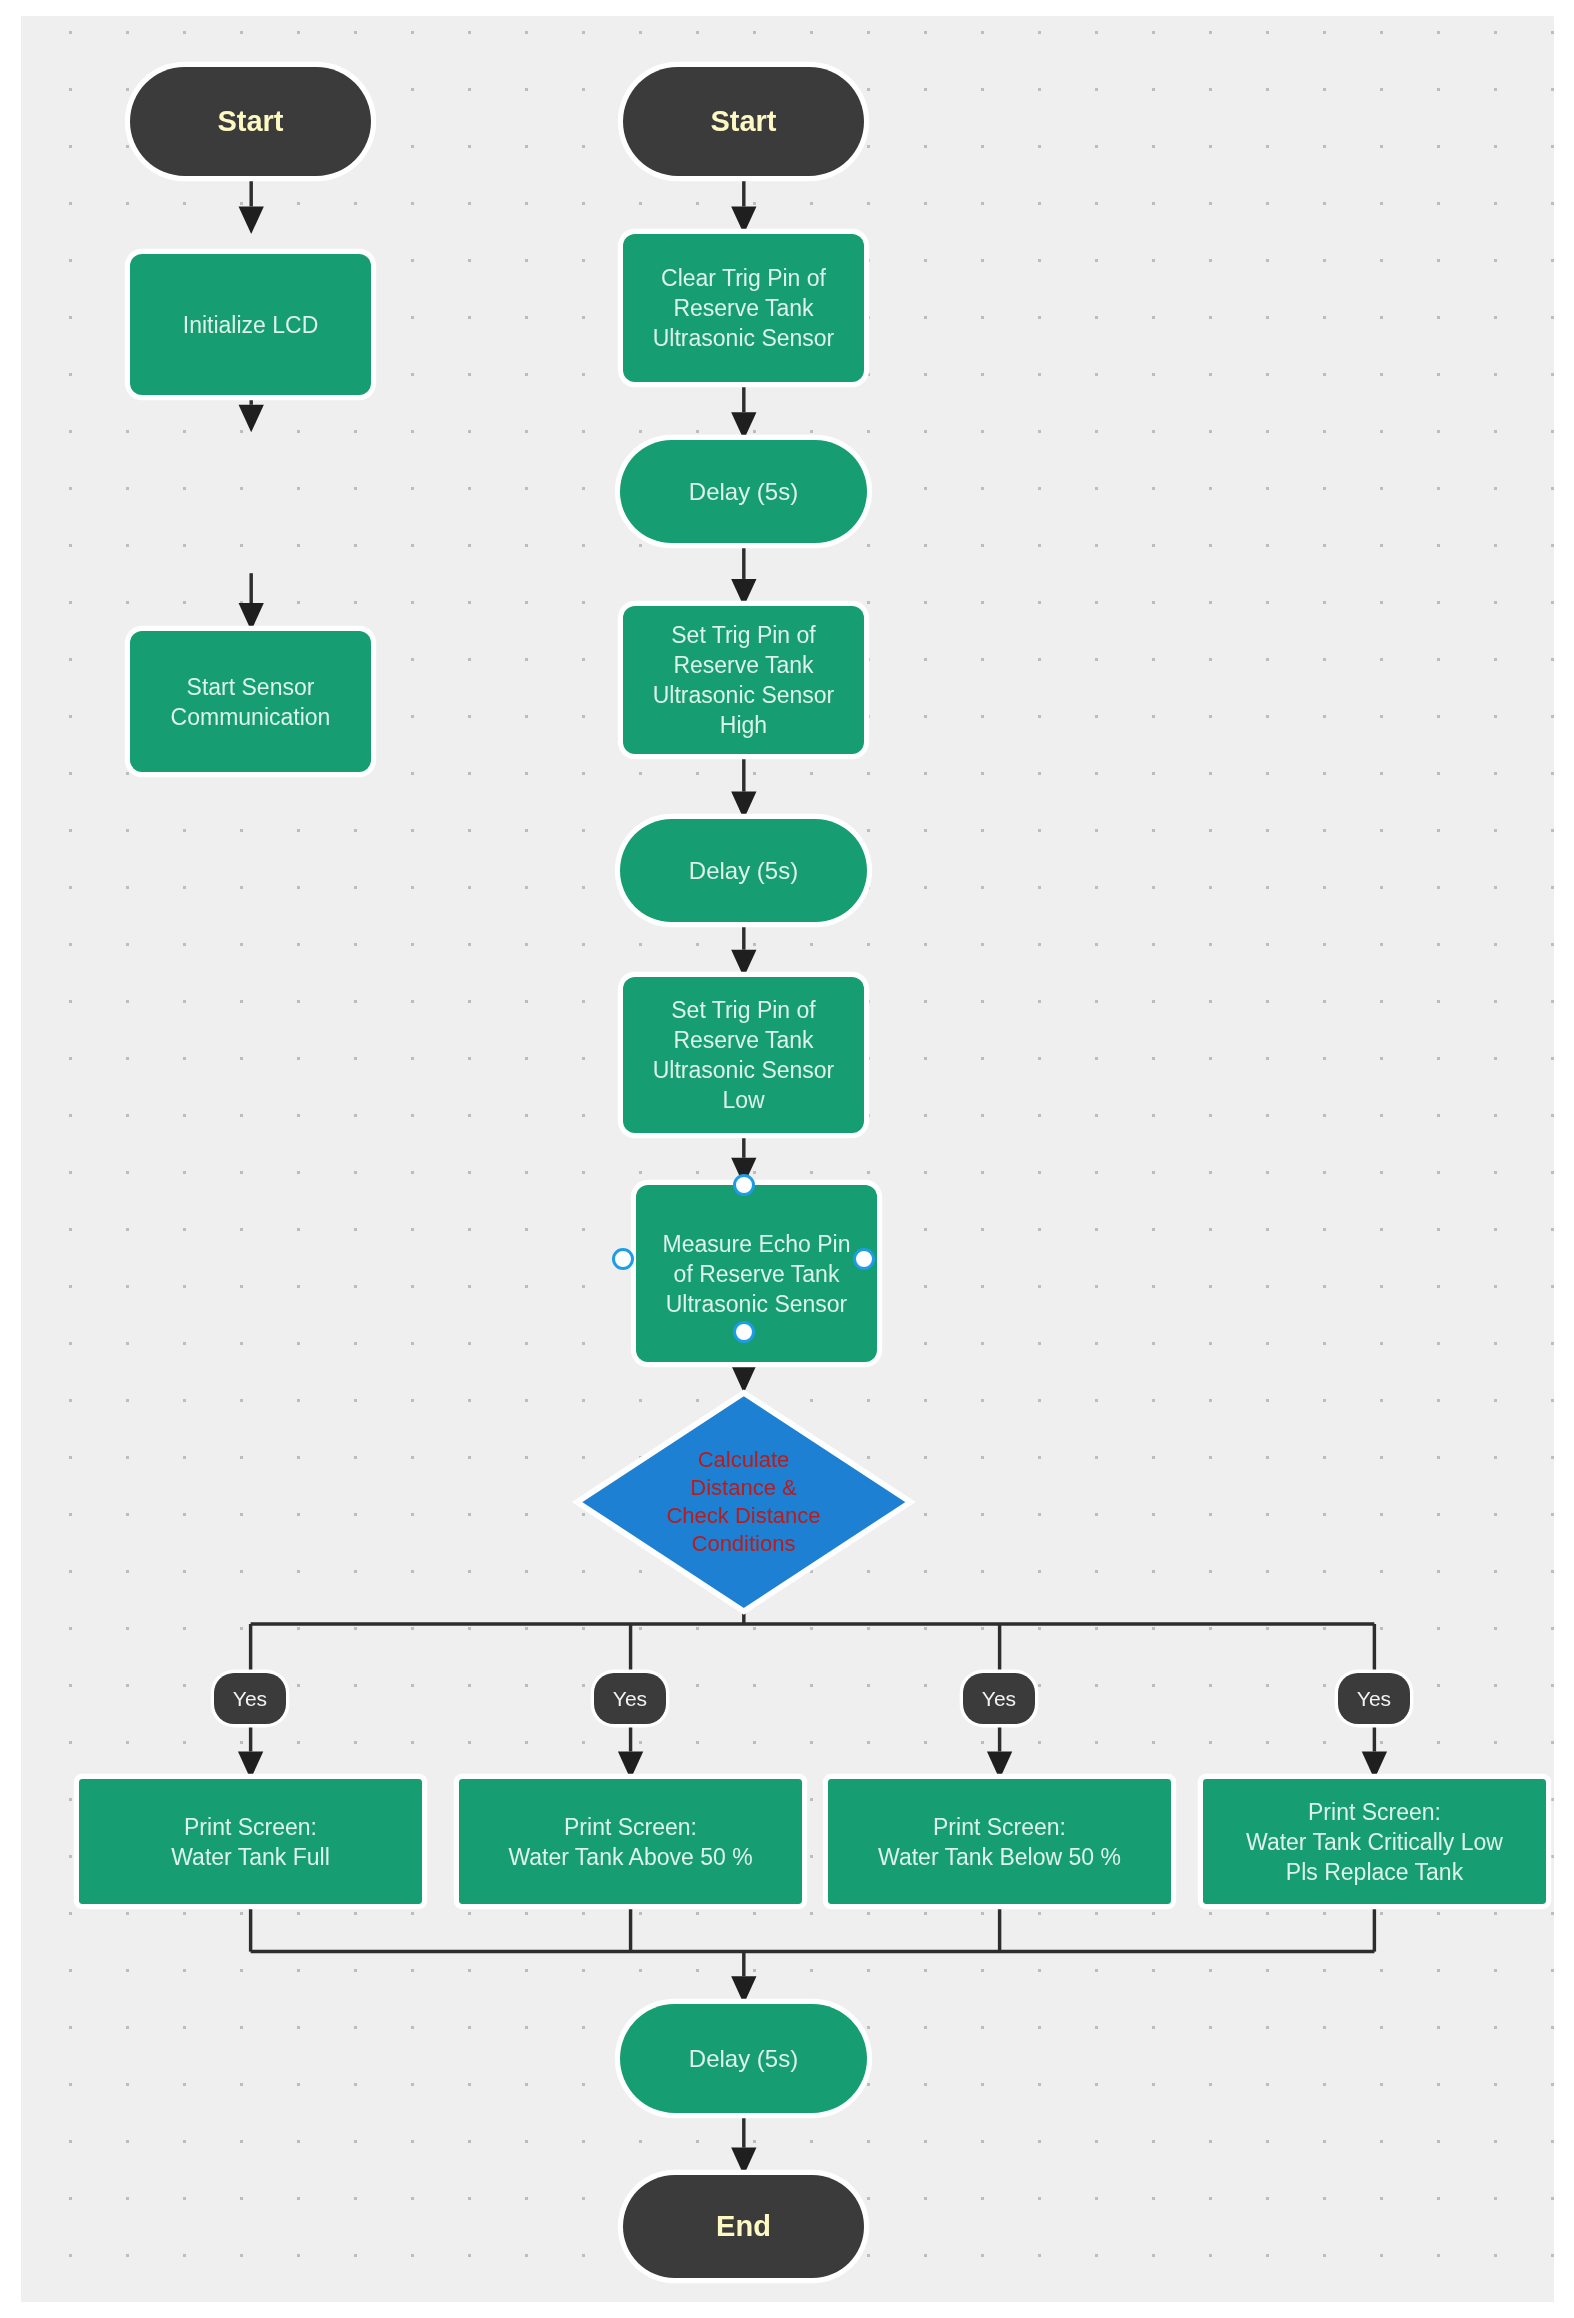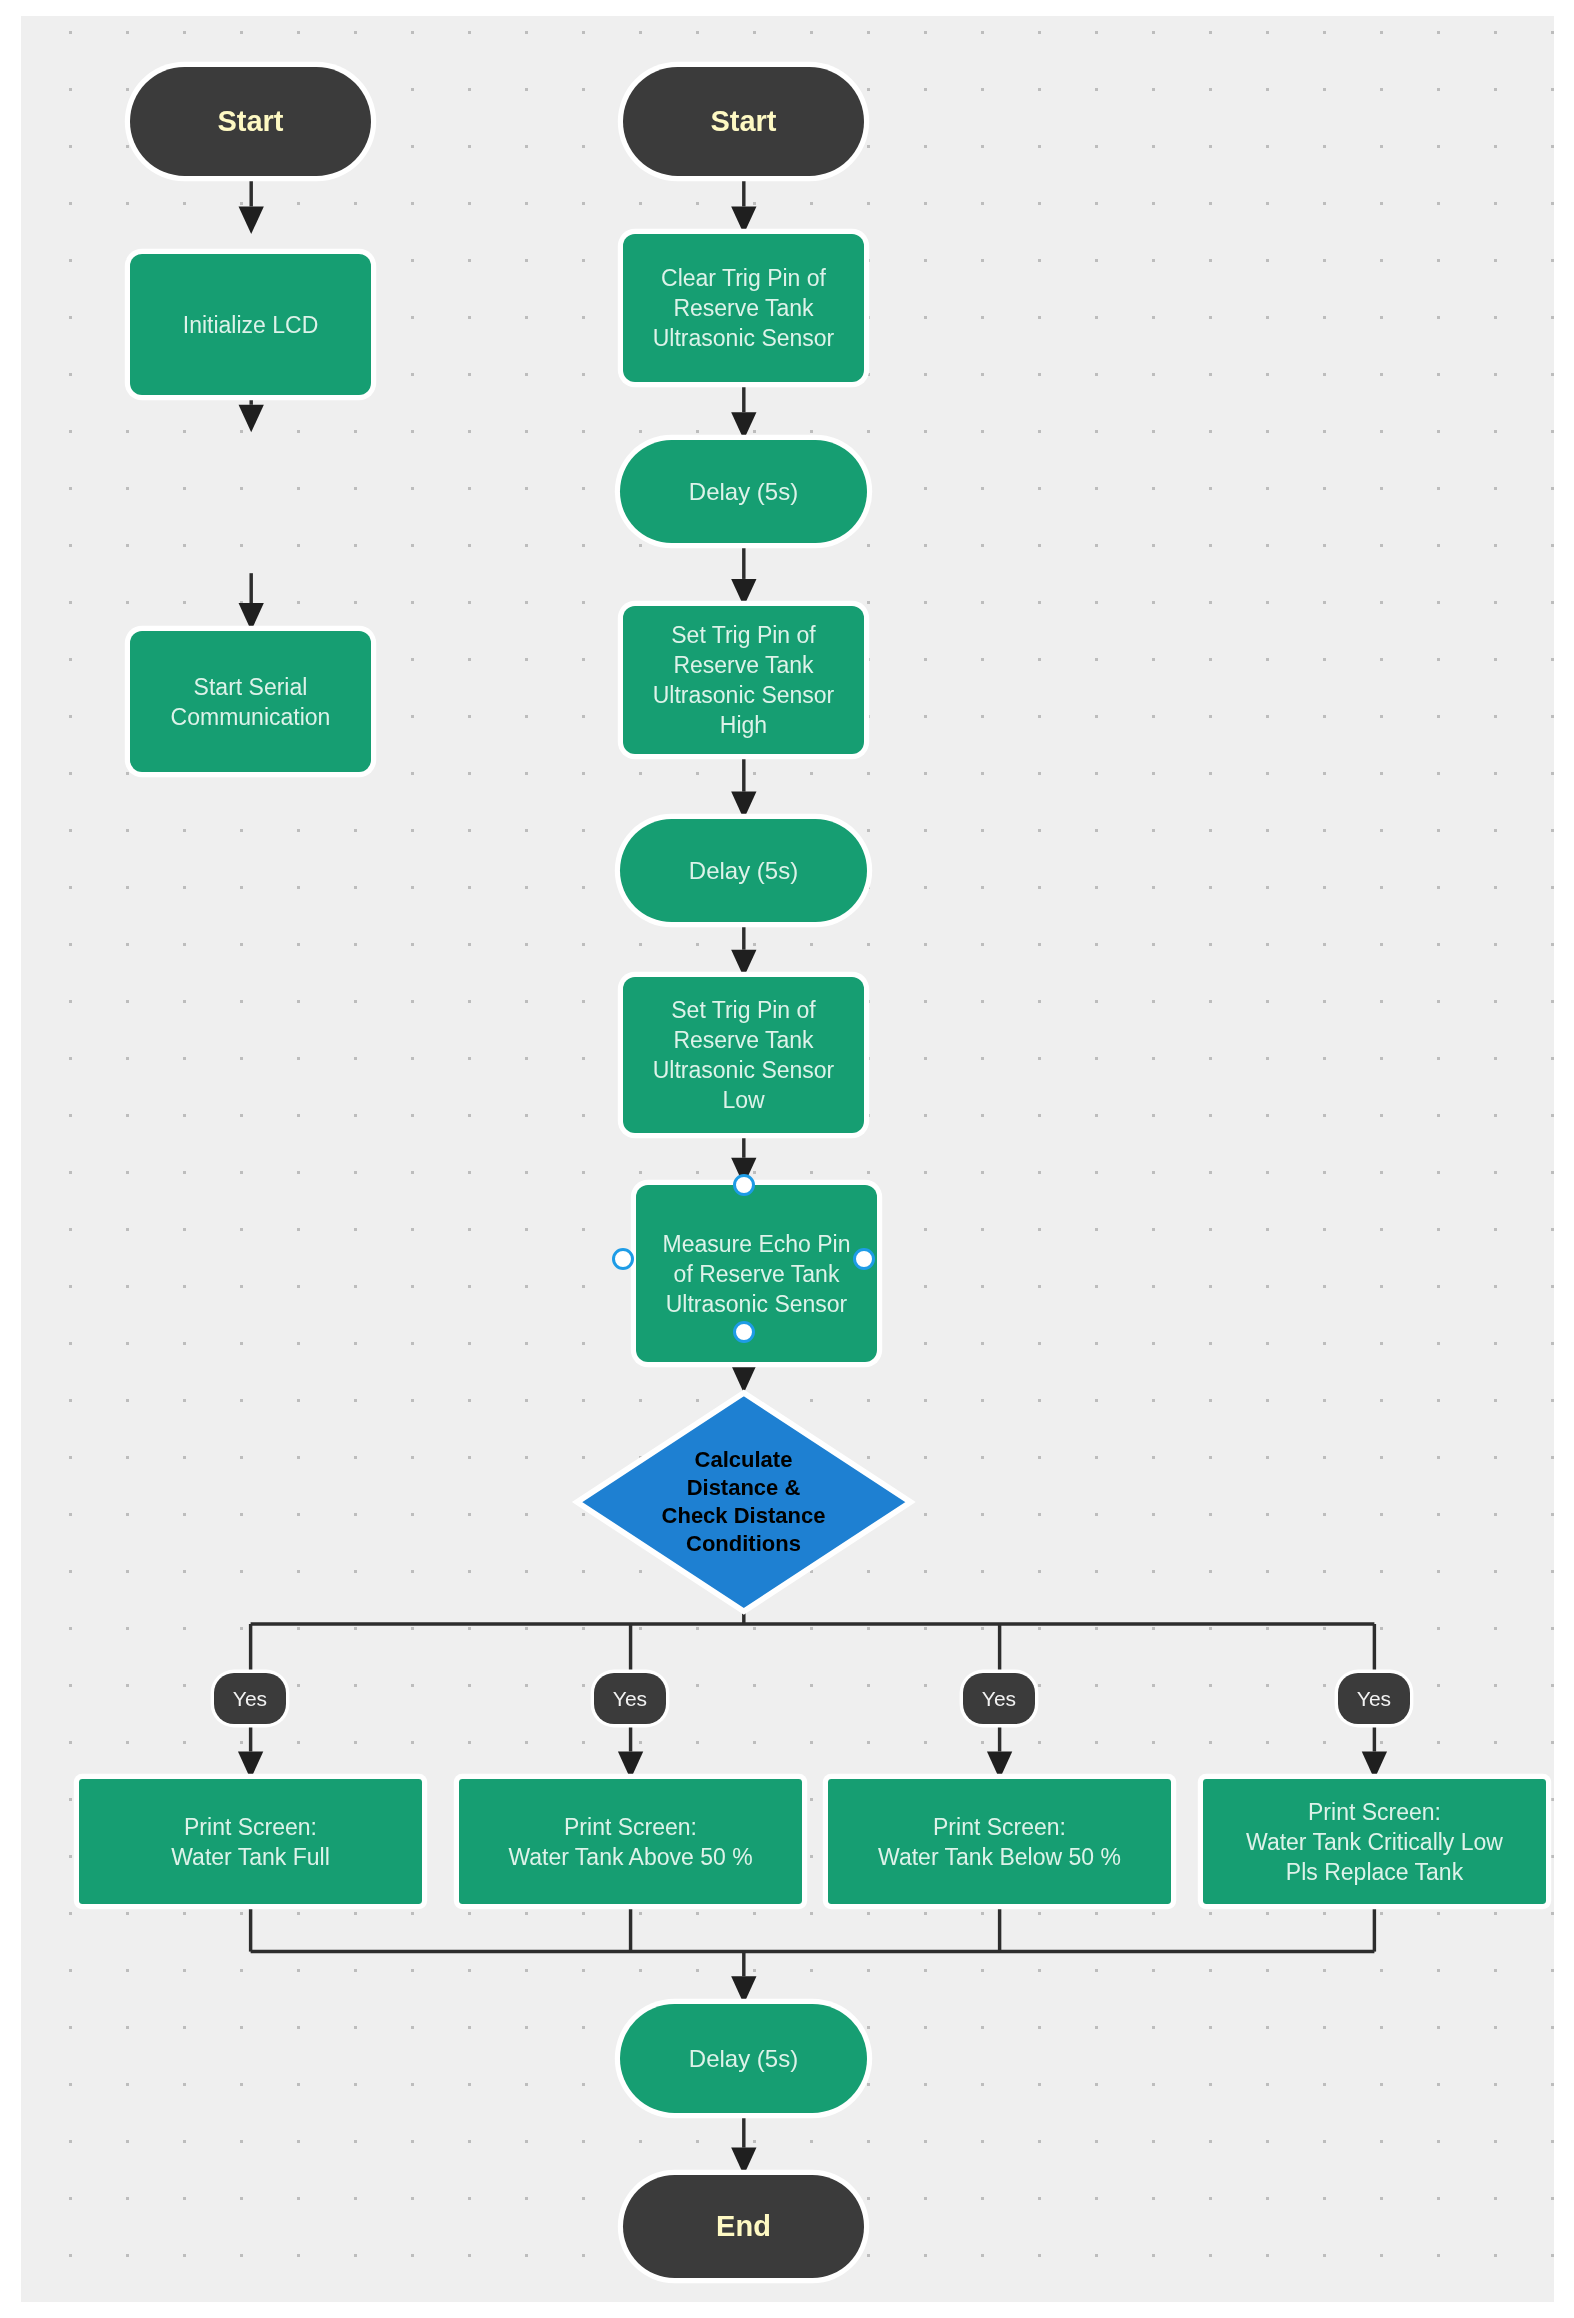--- a/index.html
+++ b/index.html
@@ -22,22 +22,22 @@
   .print{background:#169E72;color:#DDF2E9;font-size:23px;line-height:30px;font-weight:500;border-radius:3.4px;padding:4.6px;}
   .pill-dark{background:#3B3B3B;color:#fef9c3;font-size:29px;font-weight:700;border-radius:55px;}
   .pill-green{background:#169E72;color:#DDF2E9;font-size:24px;font-weight:500;border-radius:55px;}
   .yes-chip{
     position:absolute;display:flex;align-items:center;justify-content:center;
     background:#3B3B3B;color:#F2F2F2;font-size:21px;font-weight:500;
     border-radius:20px;box-shadow:0 0 0 3.4px #ffffff;
   }
   .diamond-label{
     position:absolute;display:flex;align-items:center;justify-content:center;
-    text-align:center;white-space:pre-line;color:#000000;
-    font-size:22px;line-height:28px;font-weight:700;
+    text-align:center;white-space:pre-line;color:#b91c1c;
+    font-size:22px;line-height:28px;font-weight:400;
   }
   .handle{
     position:absolute;width:22px;height:22px;border-radius:50%;
     background:#ffffff;border:3.4px solid #1E9CE6;box-sizing:border-box;
     transform:translate(-50%,-50%);
   }
   .label{pointer-events:none;}
   svg .wire{stroke:#2D2D2D;stroke-width:6;fill:none;}
   svg .head{fill:#1F1F1F;stroke:none;}
   svg .shape-stroke{stroke:#ffffff;stroke-width:10;}
@@ -132,21 +132,21 @@
     <polygon points="1294,2423 1584,2613 1294,2803 1004,2613" fill="#1E80D2" class="shape-stroke"></polygon>
   </svg>
 
   <div class="node pill-dark" style="left:130px;top:67px;width:241px;height:109px;">
     <span class="label">Start</span>
   </div>
   <div class="node process" style="left:130px;top:234px;width:241px;height:141px;margin-top:20px;">
     <span class="label">Initialize LCD</span>
   </div>
   <div class="node process" style="left:130px;top:631px;width:241px;height:141px;">
-    <span class="label">Start Serial
+    <span class="label">Start Sensor
 Communication</span>
   </div>
 
   <div class="node pill-dark" style="left:623px;top:67px;width:241px;height:109px;">
     <span class="label">Start</span>
   </div>
   <div class="node process" style="left:623px;top:234px;width:241px;height:148px;">
     <span class="label">Clear Trig Pin of
 Reserve Tank
 Ultrasonic Sensor</span>

